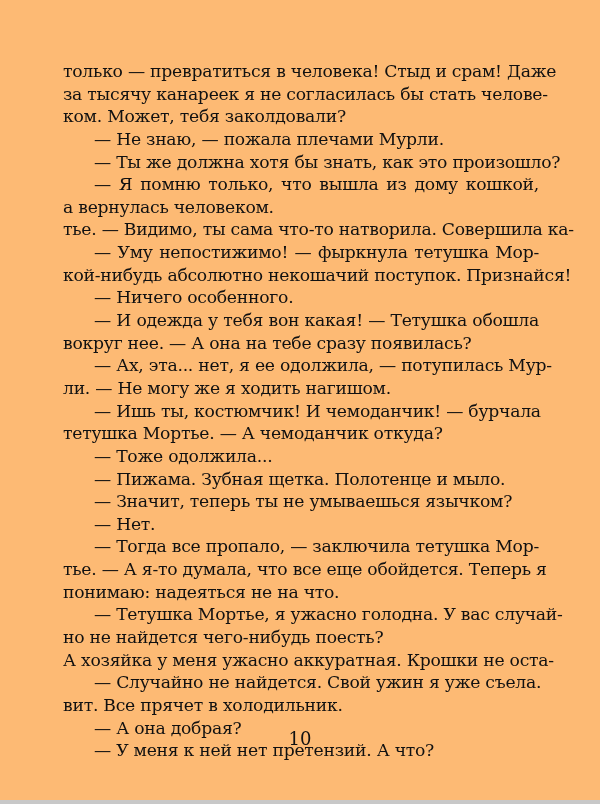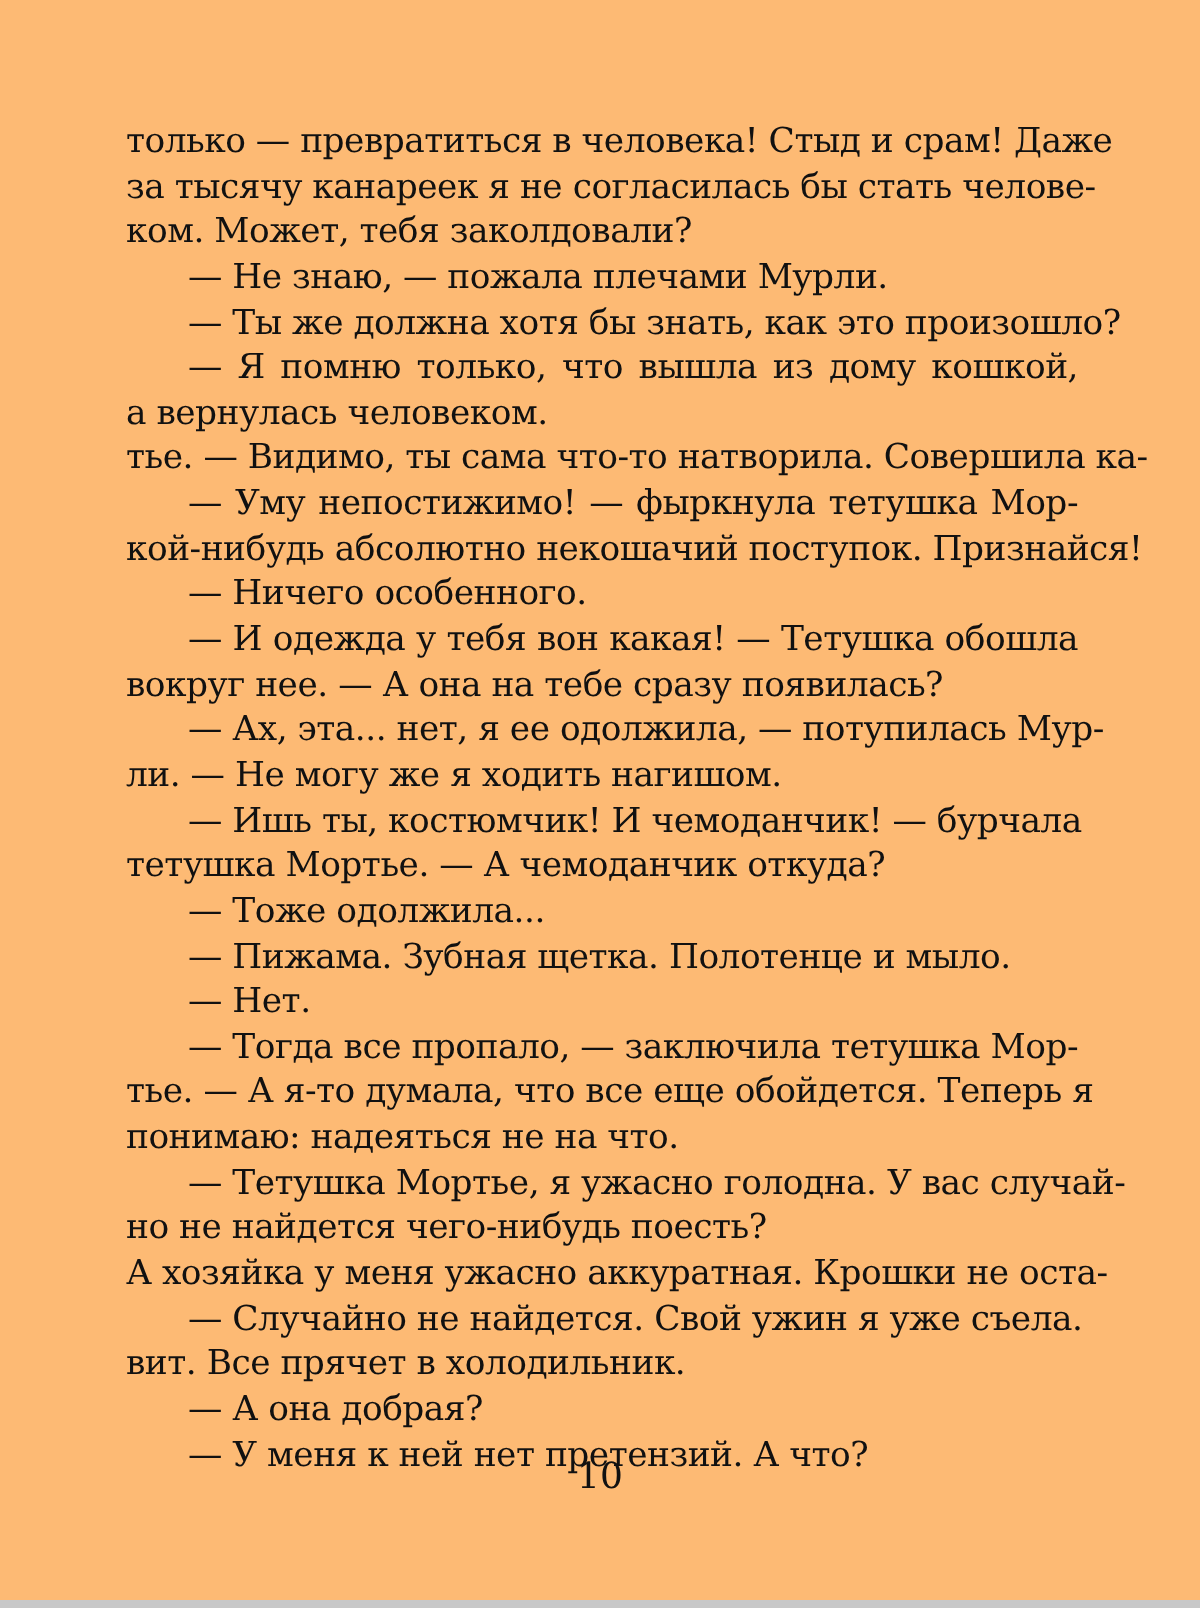--- a/index.html
+++ b/index.html
@@ -81,20 +81,21 @@
       <span class="line">кой-нибудь абсолютно некошачий поступок. Признайся!</span>
       <span class="line indent last">— Ничего особенного.</span>
       <span class="line indent">— И одежда у тебя вон какая! — Тетушка обошла</span>
       <span class="line last">вокруг нее. — А она на тебе сразу появилась?</span>
       <span class="line indent">— Ах, эта... нет, я ее одолжила, — потупилась Мур-</span>
       <span class="line last">ли. — Не могу же я ходить нагишом.</span>
       <span class="line indent">— Ишь ты, костюмчик! И чемоданчик! — бурчала</span>
       <span class="line last">тетушка Мортье. — А чемоданчик откуда?</span>
       <span class="line indent last">— Тоже одолжила...</span>
       <span class="line indent last">— Пижама. Зубная щетка. Полотенце и мыло.</span>
+      <span class="line indent last">— Значит, теперь ты не умываешься язычком?</span>
       <span class="line indent last">— Нет.</span>
       <span class="line indent">— Тогда все пропало, — заключила тетушка Мор-</span>
       <span class="line">тье. — А я-то думала, что все еще обойдется. Теперь я</span>
       <span class="line last">понимаю: надеяться не на что.</span>
       <span class="line indent">— Тетушка Мортье, я ужасно голодна. У вас случай-</span>
       <span class="line last">но не найдется чего-нибудь поесть?</span>
       <span class="line">А хозяйка у меня ужасно аккуратная. Крошки не оста-</span>
       <span class="line indent">— Случайно не найдется. Свой ужин я уже съела.</span>
       <span class="line last">вит. Все прячет в холодильник.</span>
       <span class="line indent last">— А она добрая?</span>

